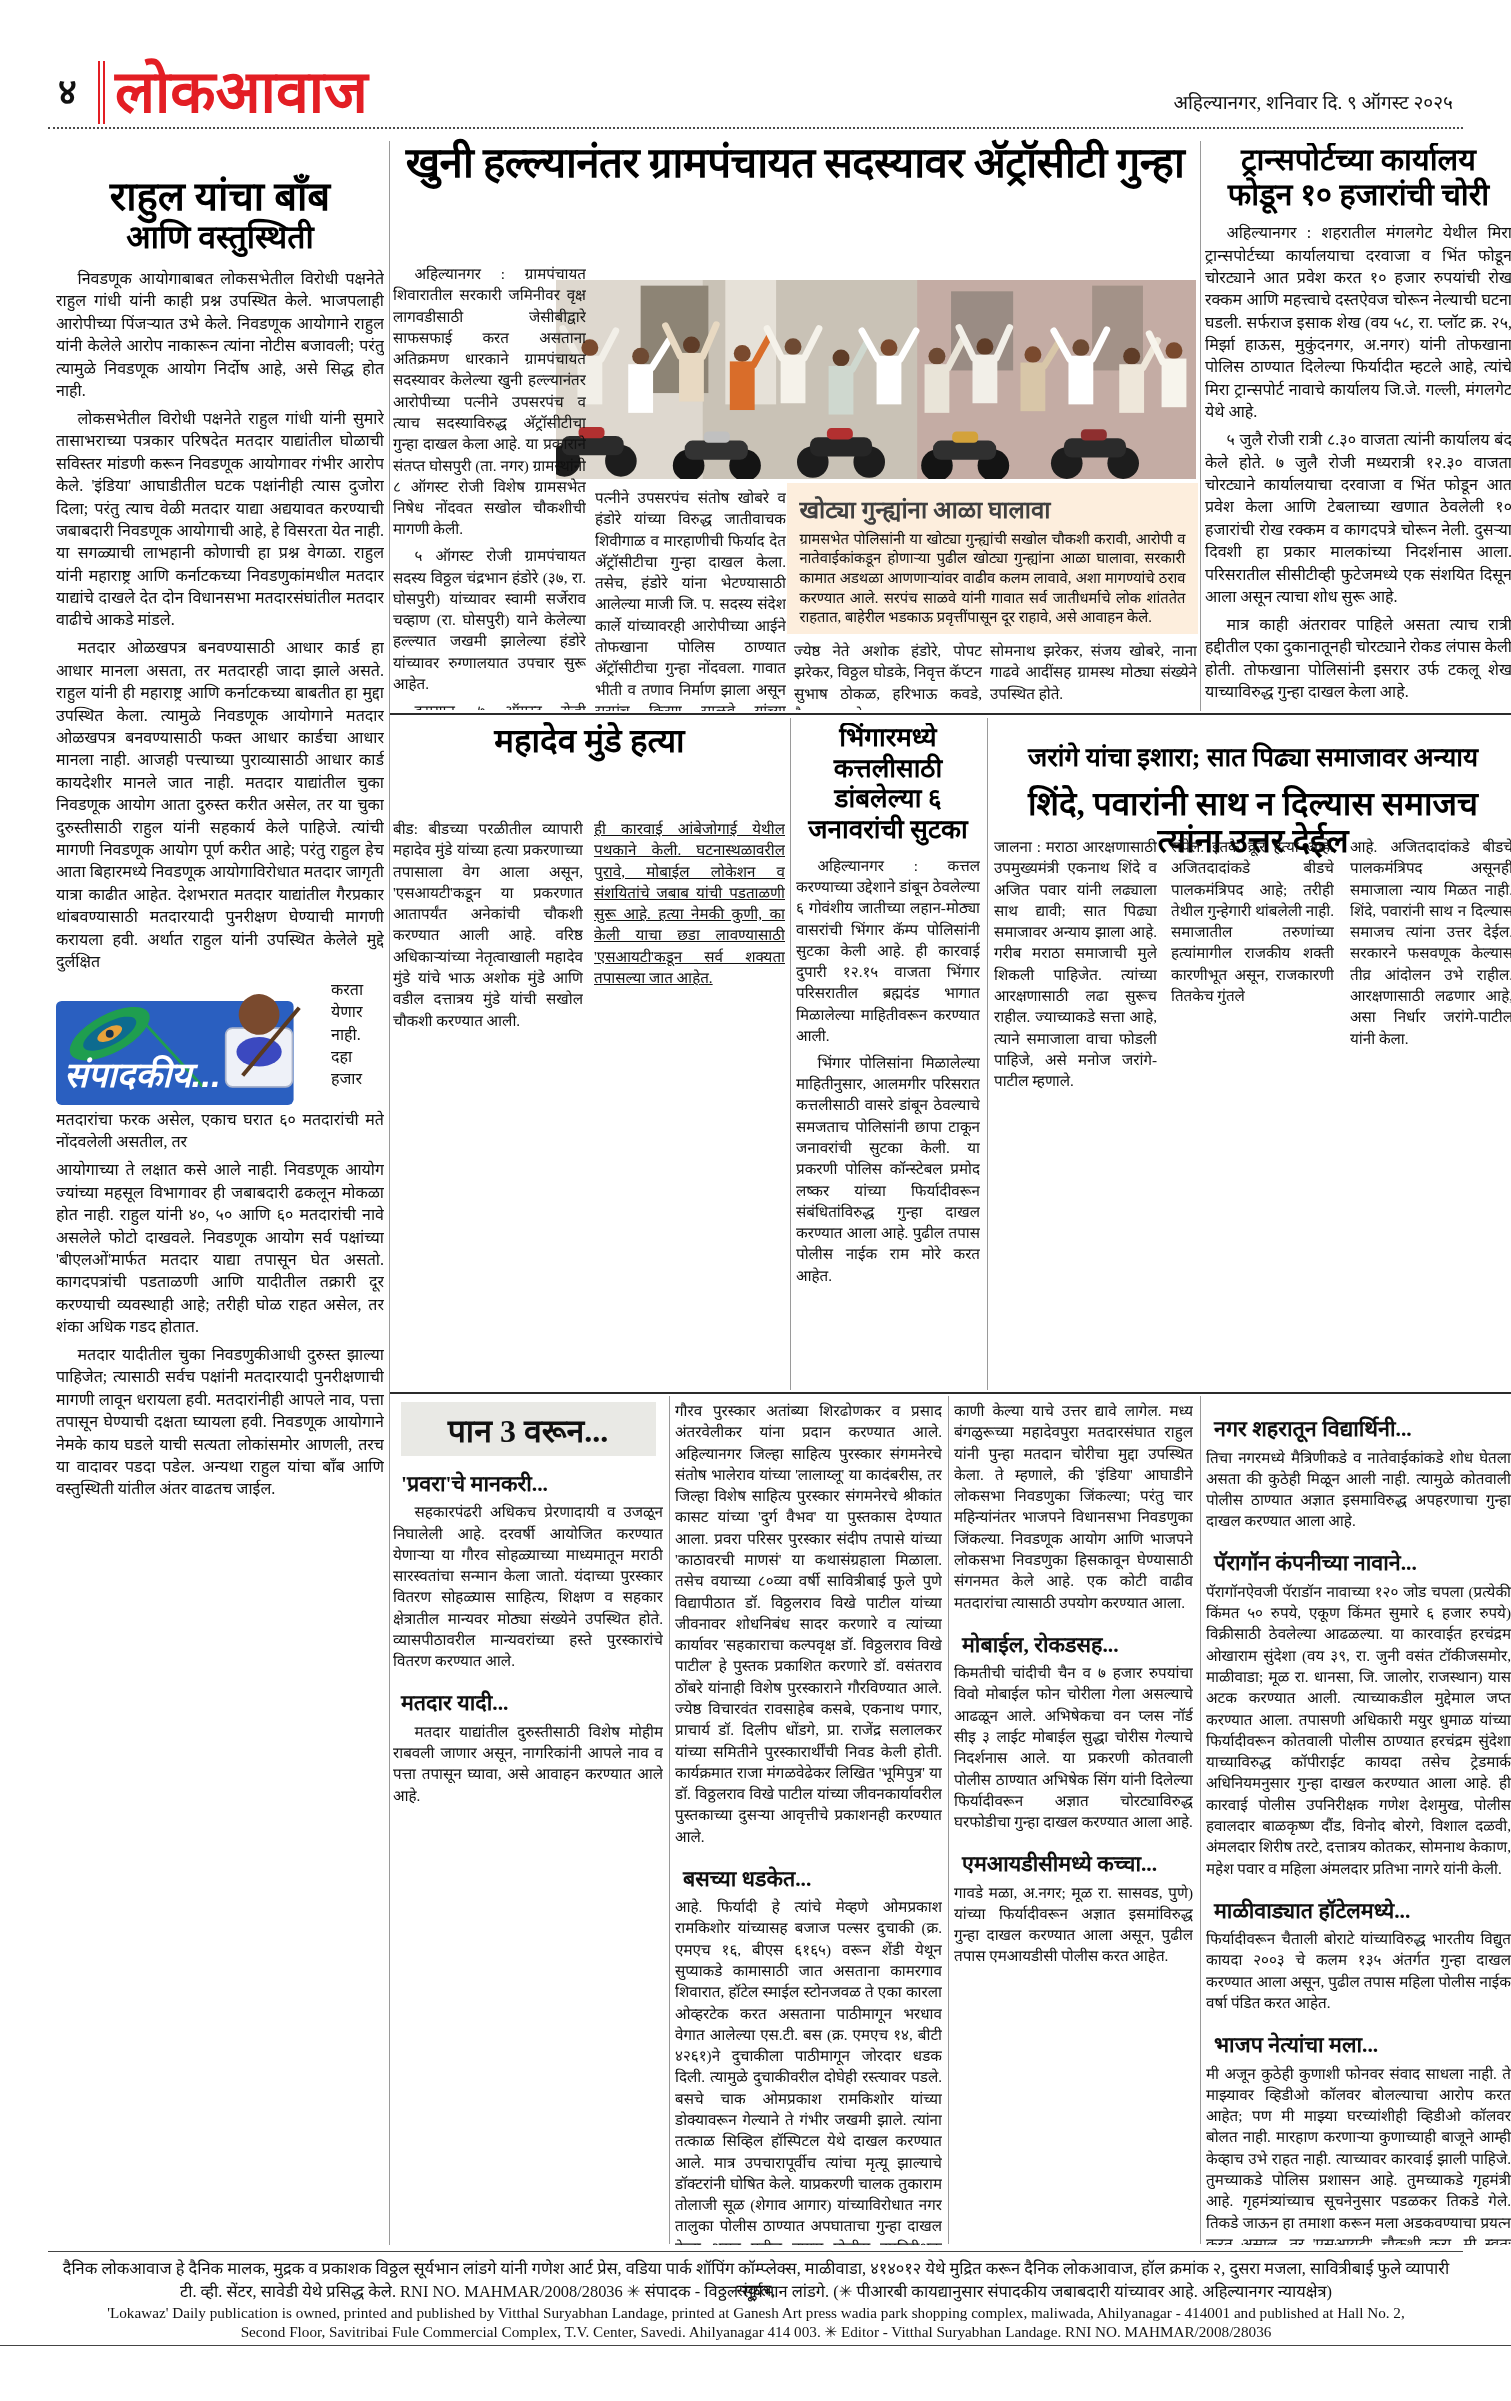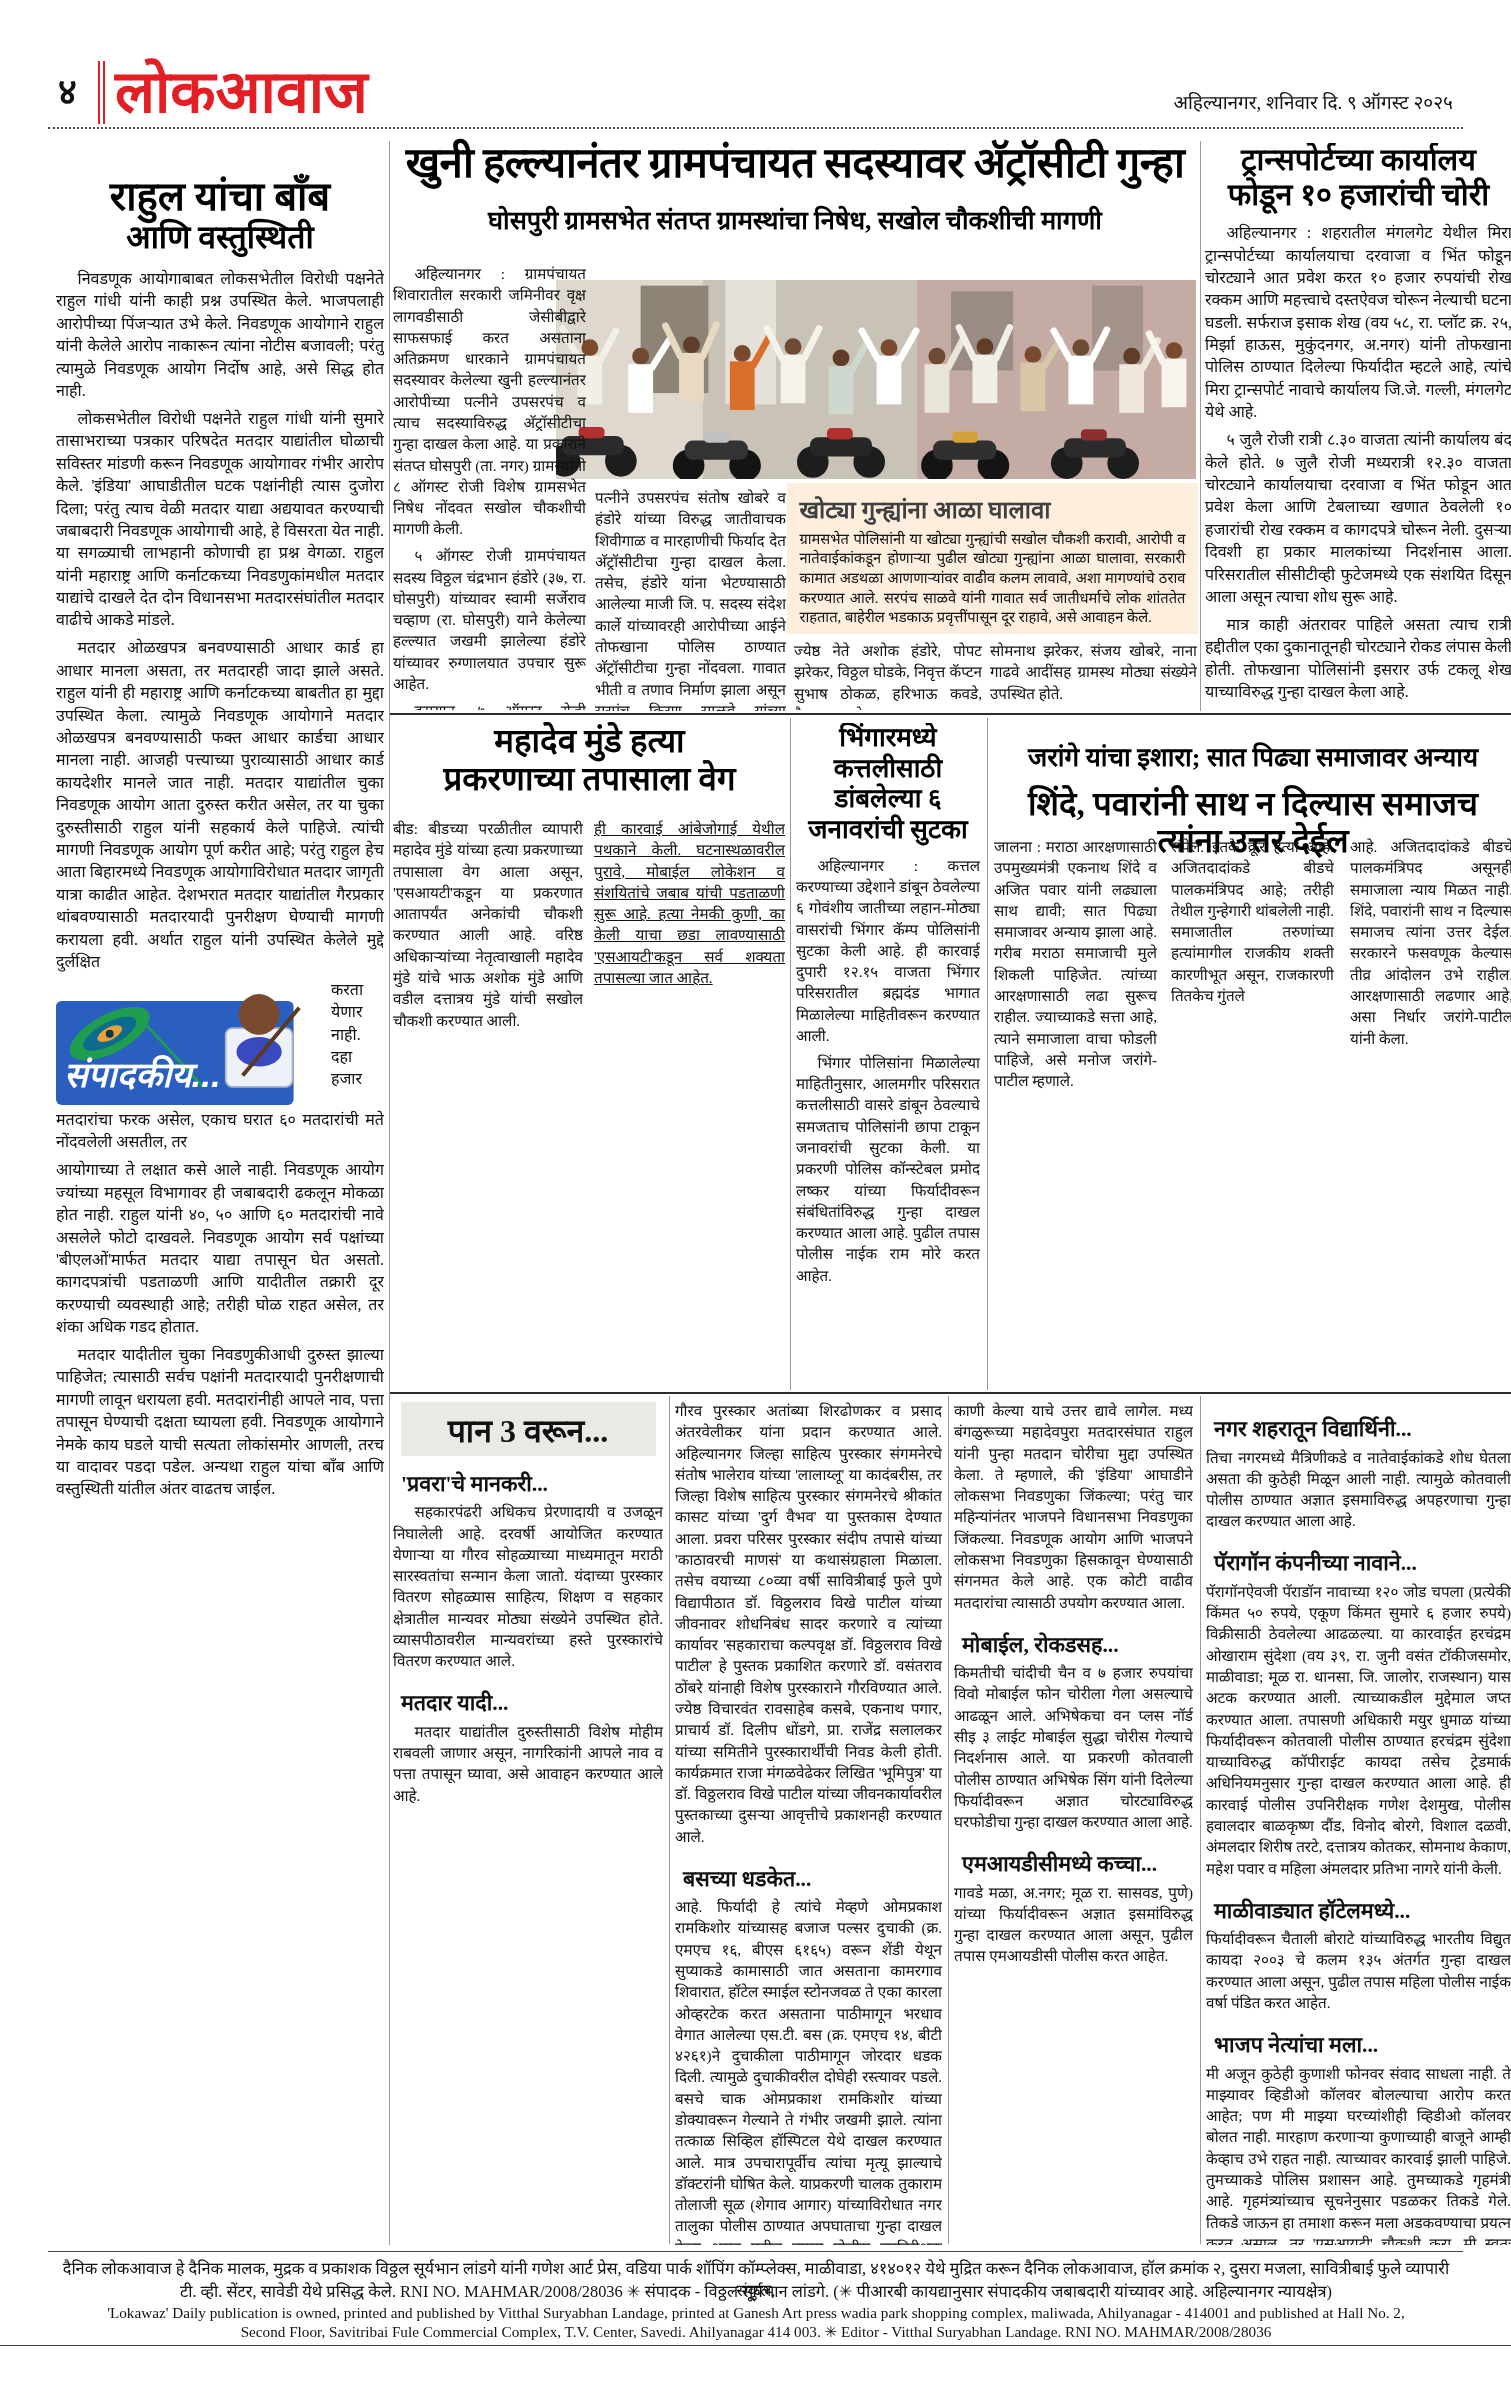--- a/index.html
+++ b/index.html
@@ -66,21 +66,20 @@
         <text x="14" y="180" font-size="62" font-weight="bold" font-style="italic" fill="#ffffff" font-family="'Liberation Sans','DejaVu Sans',sans-serif">संपादकीय...</text>
       </svg>
       <p class="nolede">करता येणार नाही. दहा हजार मतदारांचा फरक असेल, एकाच घरात ६० मतदारांची मते नोंदवलेली असतील, तर</p>
       <p class="nolede">आयोगाच्या ते लक्षात कसे आले नाही. निवडणूक आयोग ज्यांच्या महसूल विभागावर ही जबाबदारी ढकलून मोकळा होत नाही. राहुल यांनी ४०, ५० आणि ६० मतदारांची नावे असलेले फोटो दाखवले. निवडणूक आयोग सर्व पक्षांच्या 'बीएलओं'मार्फत मतदार याद्या तपासून घेत असतो. कागदपत्रांची पडताळणी आणि यादीतील तक्रारी दूर करण्याची व्यवस्थाही आहे; तरीही घोळ राहत असेल, तर शंका अधिक गडद होतात.</p>
       <p>मतदार यादीतील चुका निवडणुकीआधी दुरुस्त झाल्या पाहिजेत; त्यासाठी सर्वच पक्षांनी मतदारयादी पुनरीक्षणाची मागणी लावून धरायला हवी. मतदारांनीही आपले नाव, पत्ता तपासून घेण्याची दक्षता घ्यायला हवी. निवडणूक आयोगाने नेमके काय घडले याची सत्यता लोकांसमोर आणली, तरच या वादावर पडदा पडेल. अन्यथा राहुल यांचा बाँब आणि वस्तुस्थिती यांतील अंतर वाढतच जाईल.</p>
     </div>
   </div>
 
   <div class="abs" style="left:393px;top:140px;width:804px;height:572px;">
     <div class="center hl" style="font-size:42px;line-height:1.1;letter-spacing:-0.6px;">खुनी हल्ल्यानंतर ग्रामपंचायत सदस्यावर अ‍ॅट्रॉसीटी गुन्हा</div>
-    <div class="center hl" style="font-size:25.4px;margin-top:16px;font-weight:bold;">घोसपुरी ग्रामसभेत संतप्त ग्रामस्थांचा निषेध, सखोल चौकशीची मागणी</div>
 
     <svg class="abs" viewBox="0 0 1134 352" style="left:163px;top:140px;" width="640" height="199" xmlns="http://www.w3.org/2000/svg" preserveAspectRatio="none">
       <rect width="1134" height="352" fill="#c9c2b6"></rect>
       <rect x="0" y="0" width="260" height="352" fill="#ded8cf"></rect>
       <rect x="150" y="10" width="120" height="190" fill="#8d8475"></rect>
       <rect x="300" y="0" width="90" height="220" fill="#e6e1d8"></rect>
       <rect x="640" y="0" width="494" height="352" fill="#c4aca4"></rect>
       <rect x="700" y="20" width="110" height="140" fill="#9a8c84"></rect>
       <rect x="950" y="10" width="90" height="150" fill="#a39288"></rect>
 
@@ -213,21 +212,20 @@
     <div class="center hl" style="font-size:30.5px;line-height:1.15;margin-bottom:9px;">फोडून १० हजारांची चोरी</div>
     <div class="body-text" style="font-size:16px;">
       <p>अहिल्यानगर : शहरातील मंगलगेट येथील मिरा ट्रान्सपोर्टच्या कार्यालयाचा दरवाजा व भिंत फोडून चोरट्याने आत प्रवेश करत १० हजार रुपयांची रोख रक्कम आणि महत्त्वाचे दस्तऐवज चोरून नेल्याची घटना घडली. सर्फराज इसाक शेख (वय ५८, रा. प्लॉट क्र. २५, मिर्झा हाऊस, मुकुंदनगर, अ.नगर) यांनी तोफखाना पोलिस ठाण्यात दिलेल्या फिर्यादीत म्हटले आहे, त्यांचे मिरा ट्रान्सपोर्ट नावाचे कार्यालय जि.जे. गल्ली, मंगलगेट येथे आहे.</p>
       <p>५ जुलै रोजी रात्री ८.३० वाजता त्यांनी कार्यालय बंद केले होते. ७ जुलै रोजी मध्यरात्री १२.३० वाजता चोरट्याने कार्यालयाचा दरवाजा व भिंत फोडून आत प्रवेश केला आणि टेबलाच्या खणात ठेवलेली १० हजारांची रोख रक्कम व कागदपत्रे चोरून नेली. दुसऱ्या दिवशी हा प्रकार मालकांच्या निदर्शनास आला. परिसरातील सीसीटीव्ही फुटेजमध्ये एक संशयित दिसून आला असून त्याचा शोध सुरू आहे.</p>
       <p>मात्र काही अंतरावर पाहिले असता त्याच रात्री हद्दीतील एका दुकानातूनही चोरट्याने रोकड लंपास केली होती. तोफखाना पोलिसांनी इसरार उर्फ टकलू शेख याच्याविरुद्ध गुन्हा दाखल केला आहे.</p>
     </div>
   </div>
 
   <div class="abs" style="left:393px;top:723px;width:393px;height:666px;">
     <div class="center hl" style="font-size:33px;line-height:1.15;">महादेव मुंडे हत्या</div>
-    <div class="center hl" style="font-size:33px;line-height:1.15;">प्रकरणाच्या तपासाला वेग</div>
     <div class="abs body-text" style="left:0;top:95px;width:190px;height:565px;">
       <p class="nolede">बीड: बीडच्या परळीतील व्यापारी महादेव मुंडे यांच्या हत्या प्रकरणाच्या तपासाला वेग आला असून, 'एसआयटी'कडून या प्रकरणात आतापर्यंत अनेकांची चौकशी करण्यात आली आहे. वरिष्ठ अधिकाऱ्यांच्या नेतृत्वाखाली महादेव मुंडे यांचे भाऊ अशोक मुंडे आणि वडील दत्तात्रय मुंडे यांची सखोल चौकशी करण्यात आली.</p>
     </div>
     <div class="abs body-text" style="left:201px;top:95px;width:191px;height:565px;text-decoration:underline;">
       <p class="nolede">ही कारवाई आंबेजोगाई येथील पथकाने केली. घटनास्थळावरील पुरावे, मोबाईल लोकेशन व संशयितांचे जबाब यांची पडताळणी सुरू आहे. हत्या नेमकी कुणी, का केली याचा छडा लावण्यासाठी 'एसआयटी'कडून सर्व शक्यता तपासल्या जात आहेत.</p>
     </div>
   </div>
 
   <div class="abs" style="left:796px;top:723px;width:184px;height:666px;overflow:hidden;">
     <div class="center hl" style="font-size:26px;line-height:1.18;margin-bottom:9px;">भिंगारमध्ये कत्तलीसाठी डांबलेल्या ६ जनावरांची सुटका</div>

